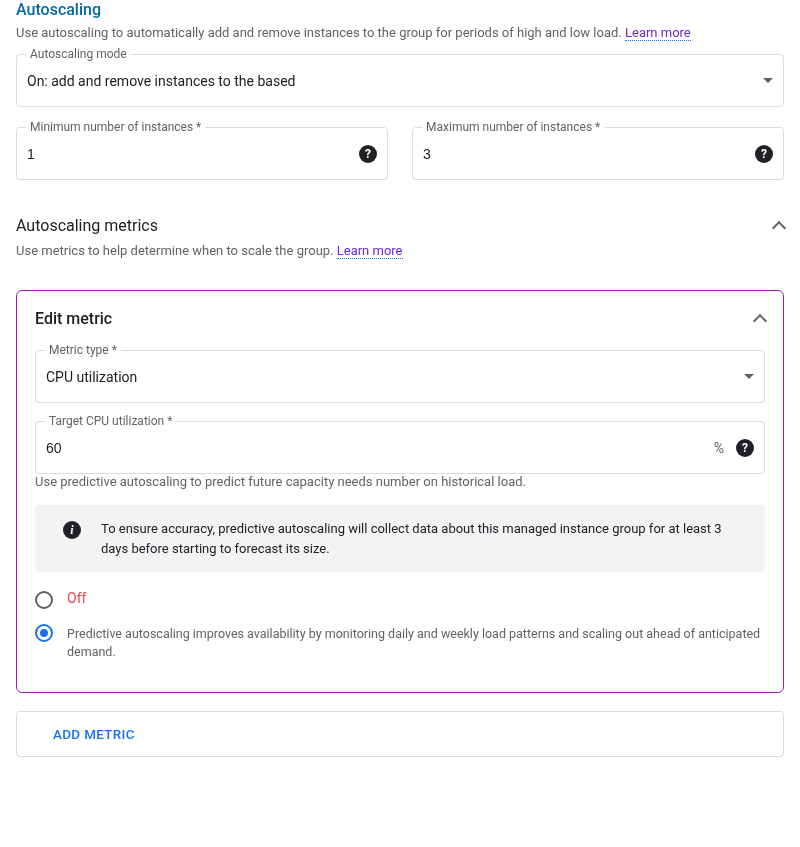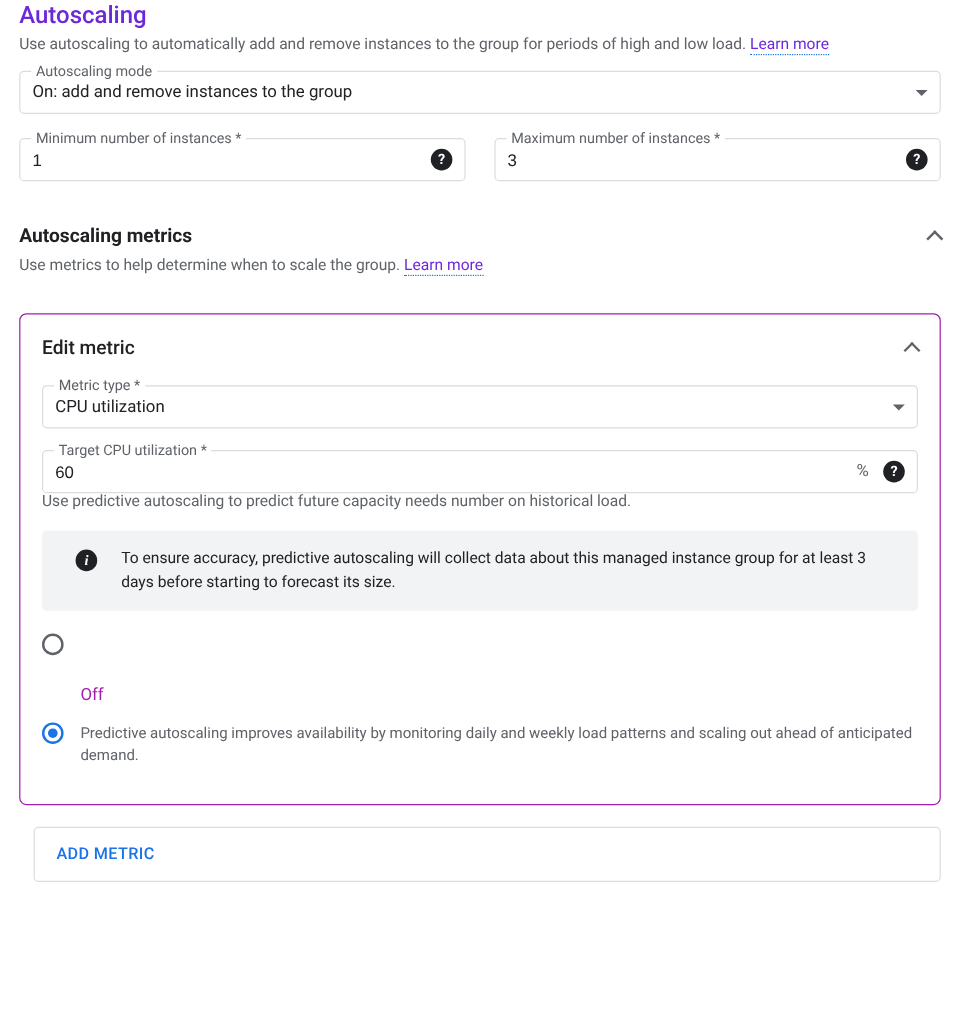--- a/index.html
+++ b/index.html
@@ -6,40 +6,40 @@
   body {
     margin: 0;
     padding: 0 16px 20px 16px;
     font-family: Roboto, "Helvetica Neue", Arial, sans-serif;
     font-size: 13px;
     color: #202124;
     background: #fff;
     width: 800px;
   }
   h2.section-title {
-    font-size: 20px;
+    font-size: 16px;
     font-weight: 500;
     margin: 0 0 6px 0;
-    color: #6d28d9;
+    color: #0369a1;
   }
   .desc {
     font-size: 13px;
     color: #5f6368;
     margin: 0 0 14px 0;
   }
   a.learn {
     color: #6d28d9;
     text-decoration: none;
     border-bottom: 1px dotted #1a73e8;
   }
   .field {
     position: relative;
     border: 1px solid #dadce0;
     border-radius: 4px;
-    height: 36px;
+    height: 53px;
     display: flex;
     align-items: center;
     padding: 0 10px;
     background: #fff;
   }
   .field .float-label {
     position: absolute;
     top: -8px;
     left: 9px;
     background: #fff;
@@ -92,21 +92,21 @@
     margin-top: 4px;
   }
   .metrics-header {
     display: flex;
     align-items: center;
     justify-content: space-between;
     margin-top: 36px;
   }
   .metrics-header h3 {
     font-size: 16px;
-    font-weight: 700;
+    font-weight: 400;
     margin: 0;
   }
   .card {
     border: 1px solid #a21caf;
     border-radius: 6px;
     padding: 18px;
     margin-top: 32px;
   }
   .card-header {
     display: flex;
@@ -173,22 +173,21 @@
   .radio-outer.checked::after {
     content: "";
     position: absolute;
     top: 3px; left: 3px;
     width: 8px; height: 8px;
     background: #1a73e8;
     border-radius: 50%;
   }
   .radio-label {
     font-size: 14px;
-    color: #a21caf;
-    margin-top: 44px;
+    color: #ef4444;
   }
   .radio-sub {
     font-size: 12.5px;
     color: #5f6368;
     margin-top: 2px;
     line-height: 1.4;
   }
   .done-row {
     display: flex;
     justify-content: flex-end;
@@ -200,46 +199,45 @@
     font-size: 14px;
     letter-spacing: .3px;
     background: none;
     border: none;
     cursor: pointer;
     padding: 4px 8px;
   }
   .add-metric {
     border: 1px solid #dadce0;
     border-radius: 4px;
-    padding: 14px 18px;
+    padding: 14px 36px;
     margin-top: 18px;
     color: #1a73e8;
     font-weight: 500;
     font-size: 13.5px;
     letter-spacing: .3px;
     cursor: pointer;
-    margin-left: 12px;
   }
   .suffix {
     color: #5f6368;
     font-size: 14px;
     margin-right: 6px;
   }
 </style>
 </head>
 <body>
 
 <h2 class="section-title">Autoscaling</h2>
 <p class="desc">
   <span>Use autoscaling to automatically add and remove instances to the group for periods of high and low load. </span><a href="#" class="learn">Learn more</a>
 </p>
 
 <div class="field">
   <span class="float-label">Autoscaling mode</span>
-  <span class="value">On: add and remove instances to the group</span>
+  <span class="value">On: add and remove instances to the based</span>
   <span class="caret-down"></span>
 </div>
 
 <div class="row2">
   <div class="field">
     <span class="float-label">Minimum number of instances *</span>
     <input class="value" value="1" style="">
     <span class="help-icon">?</span>
   </div>
   <div class="field">

